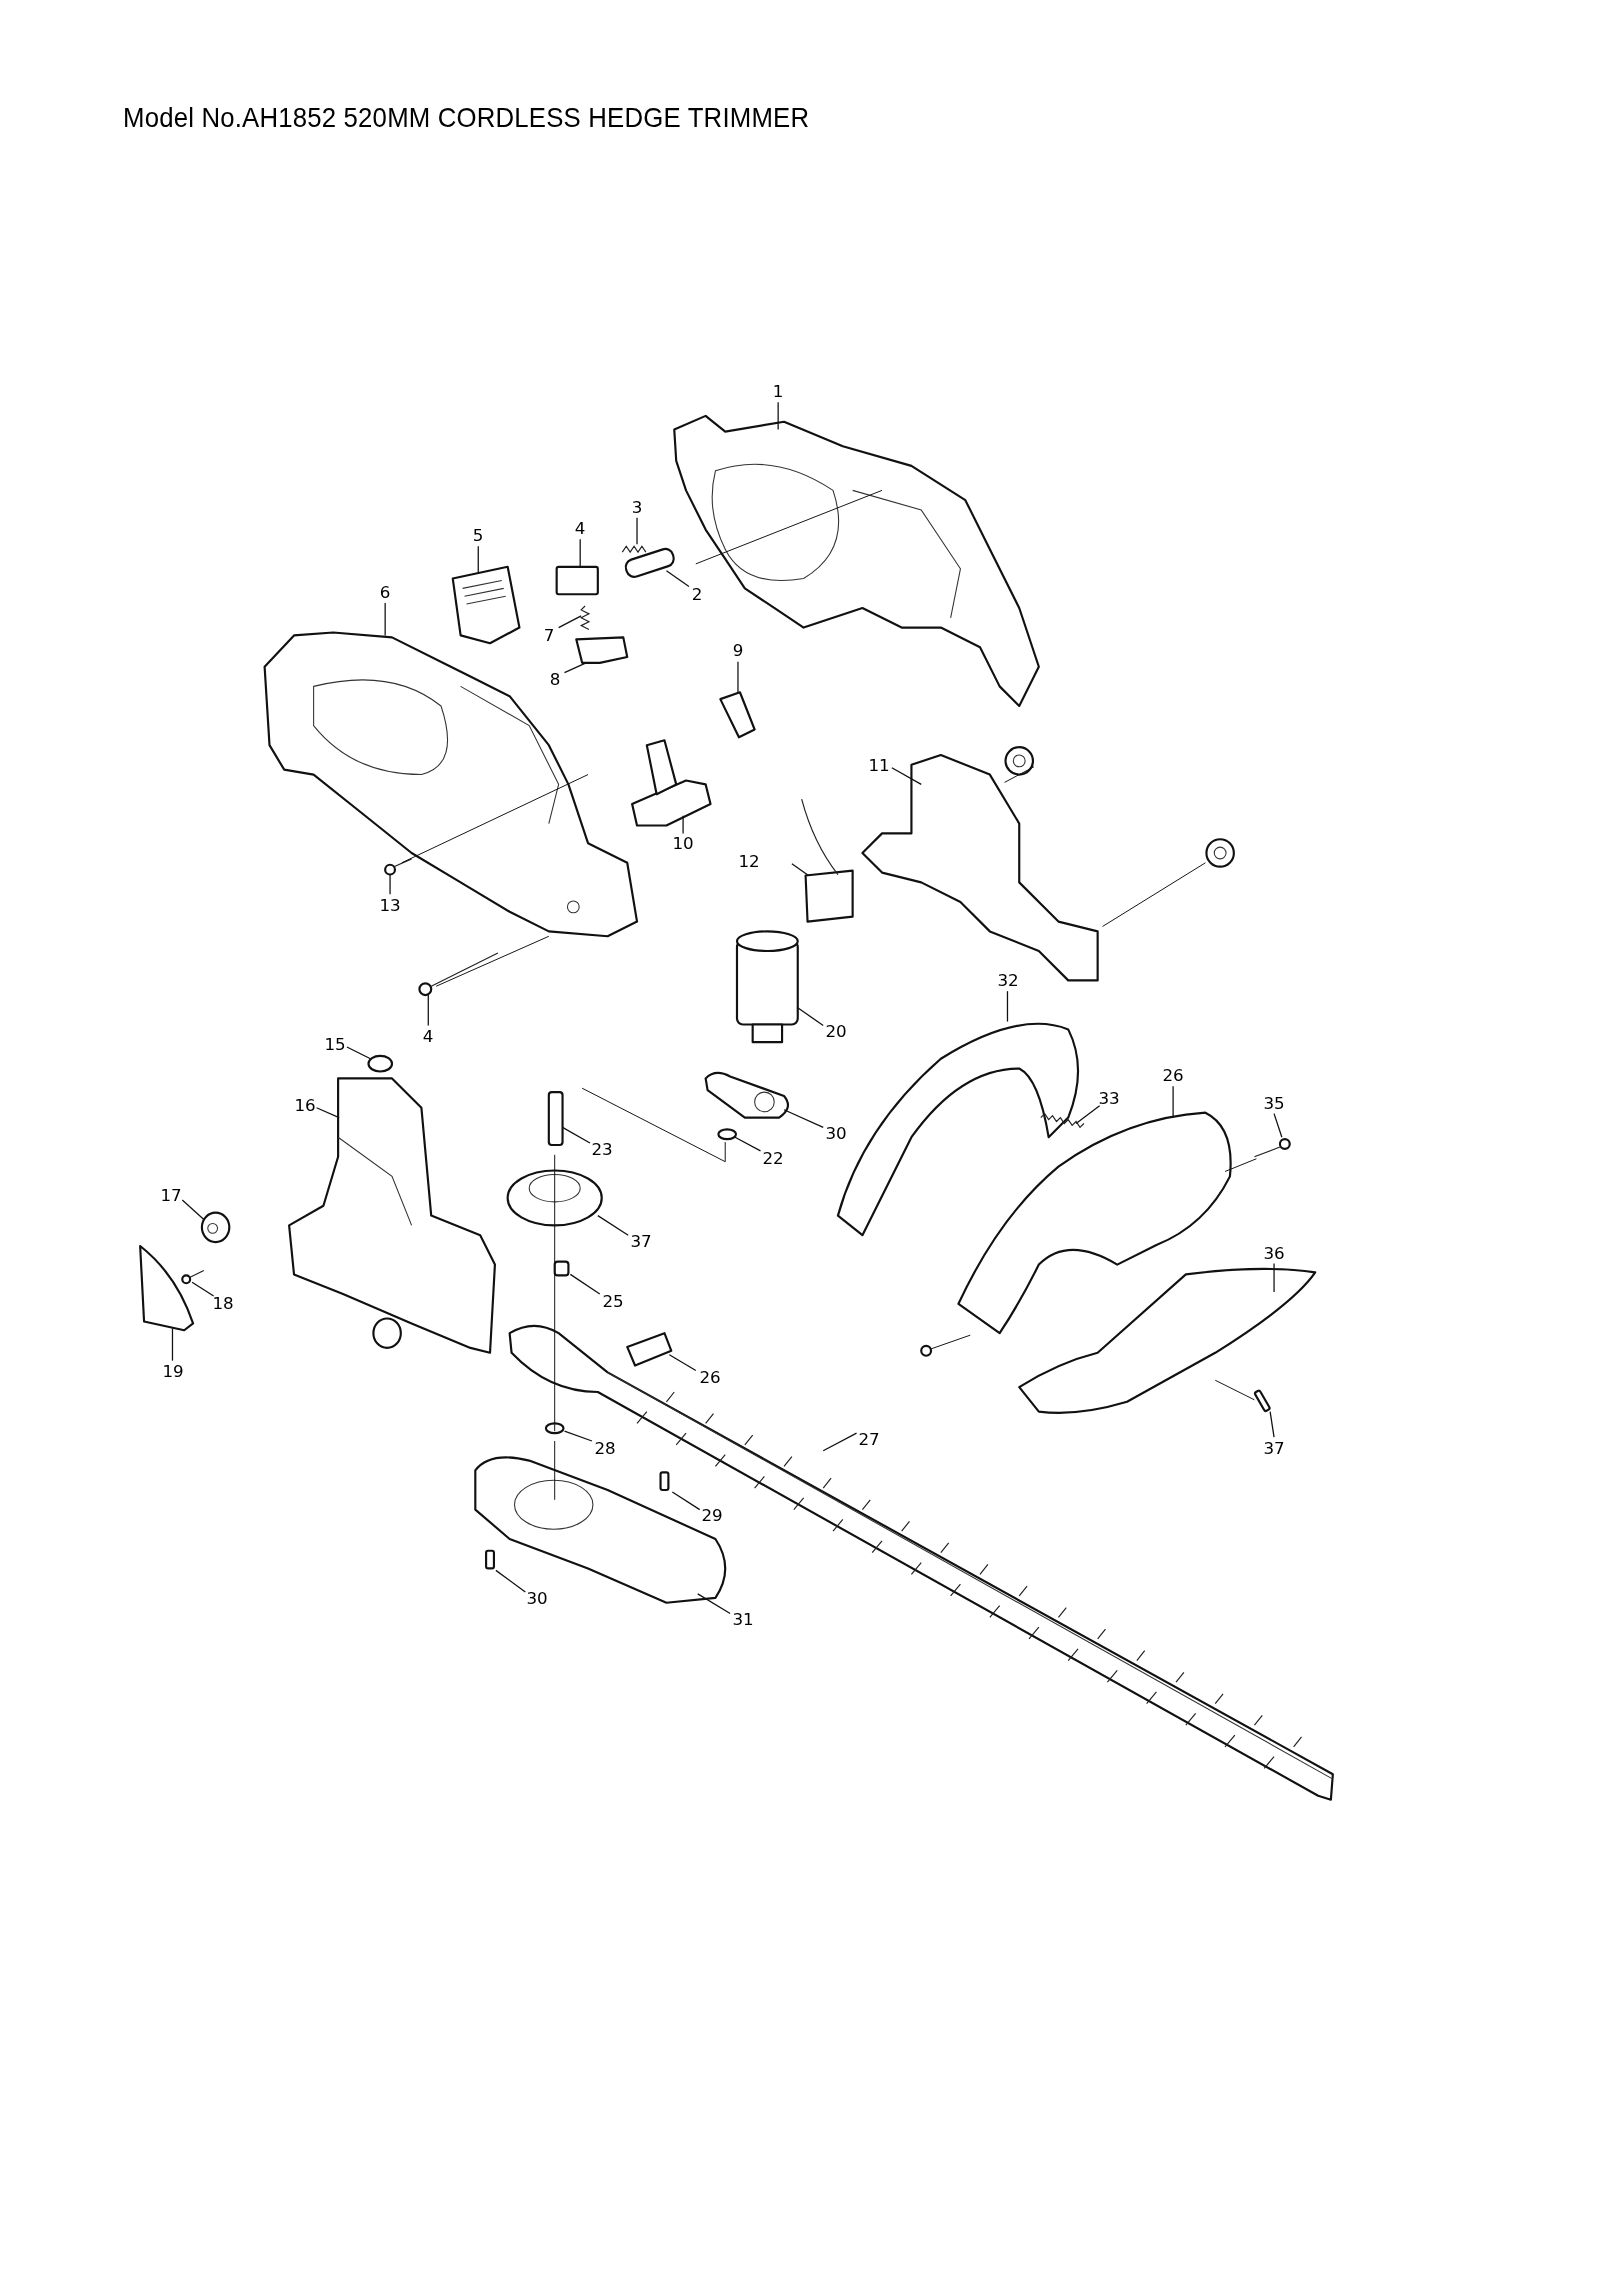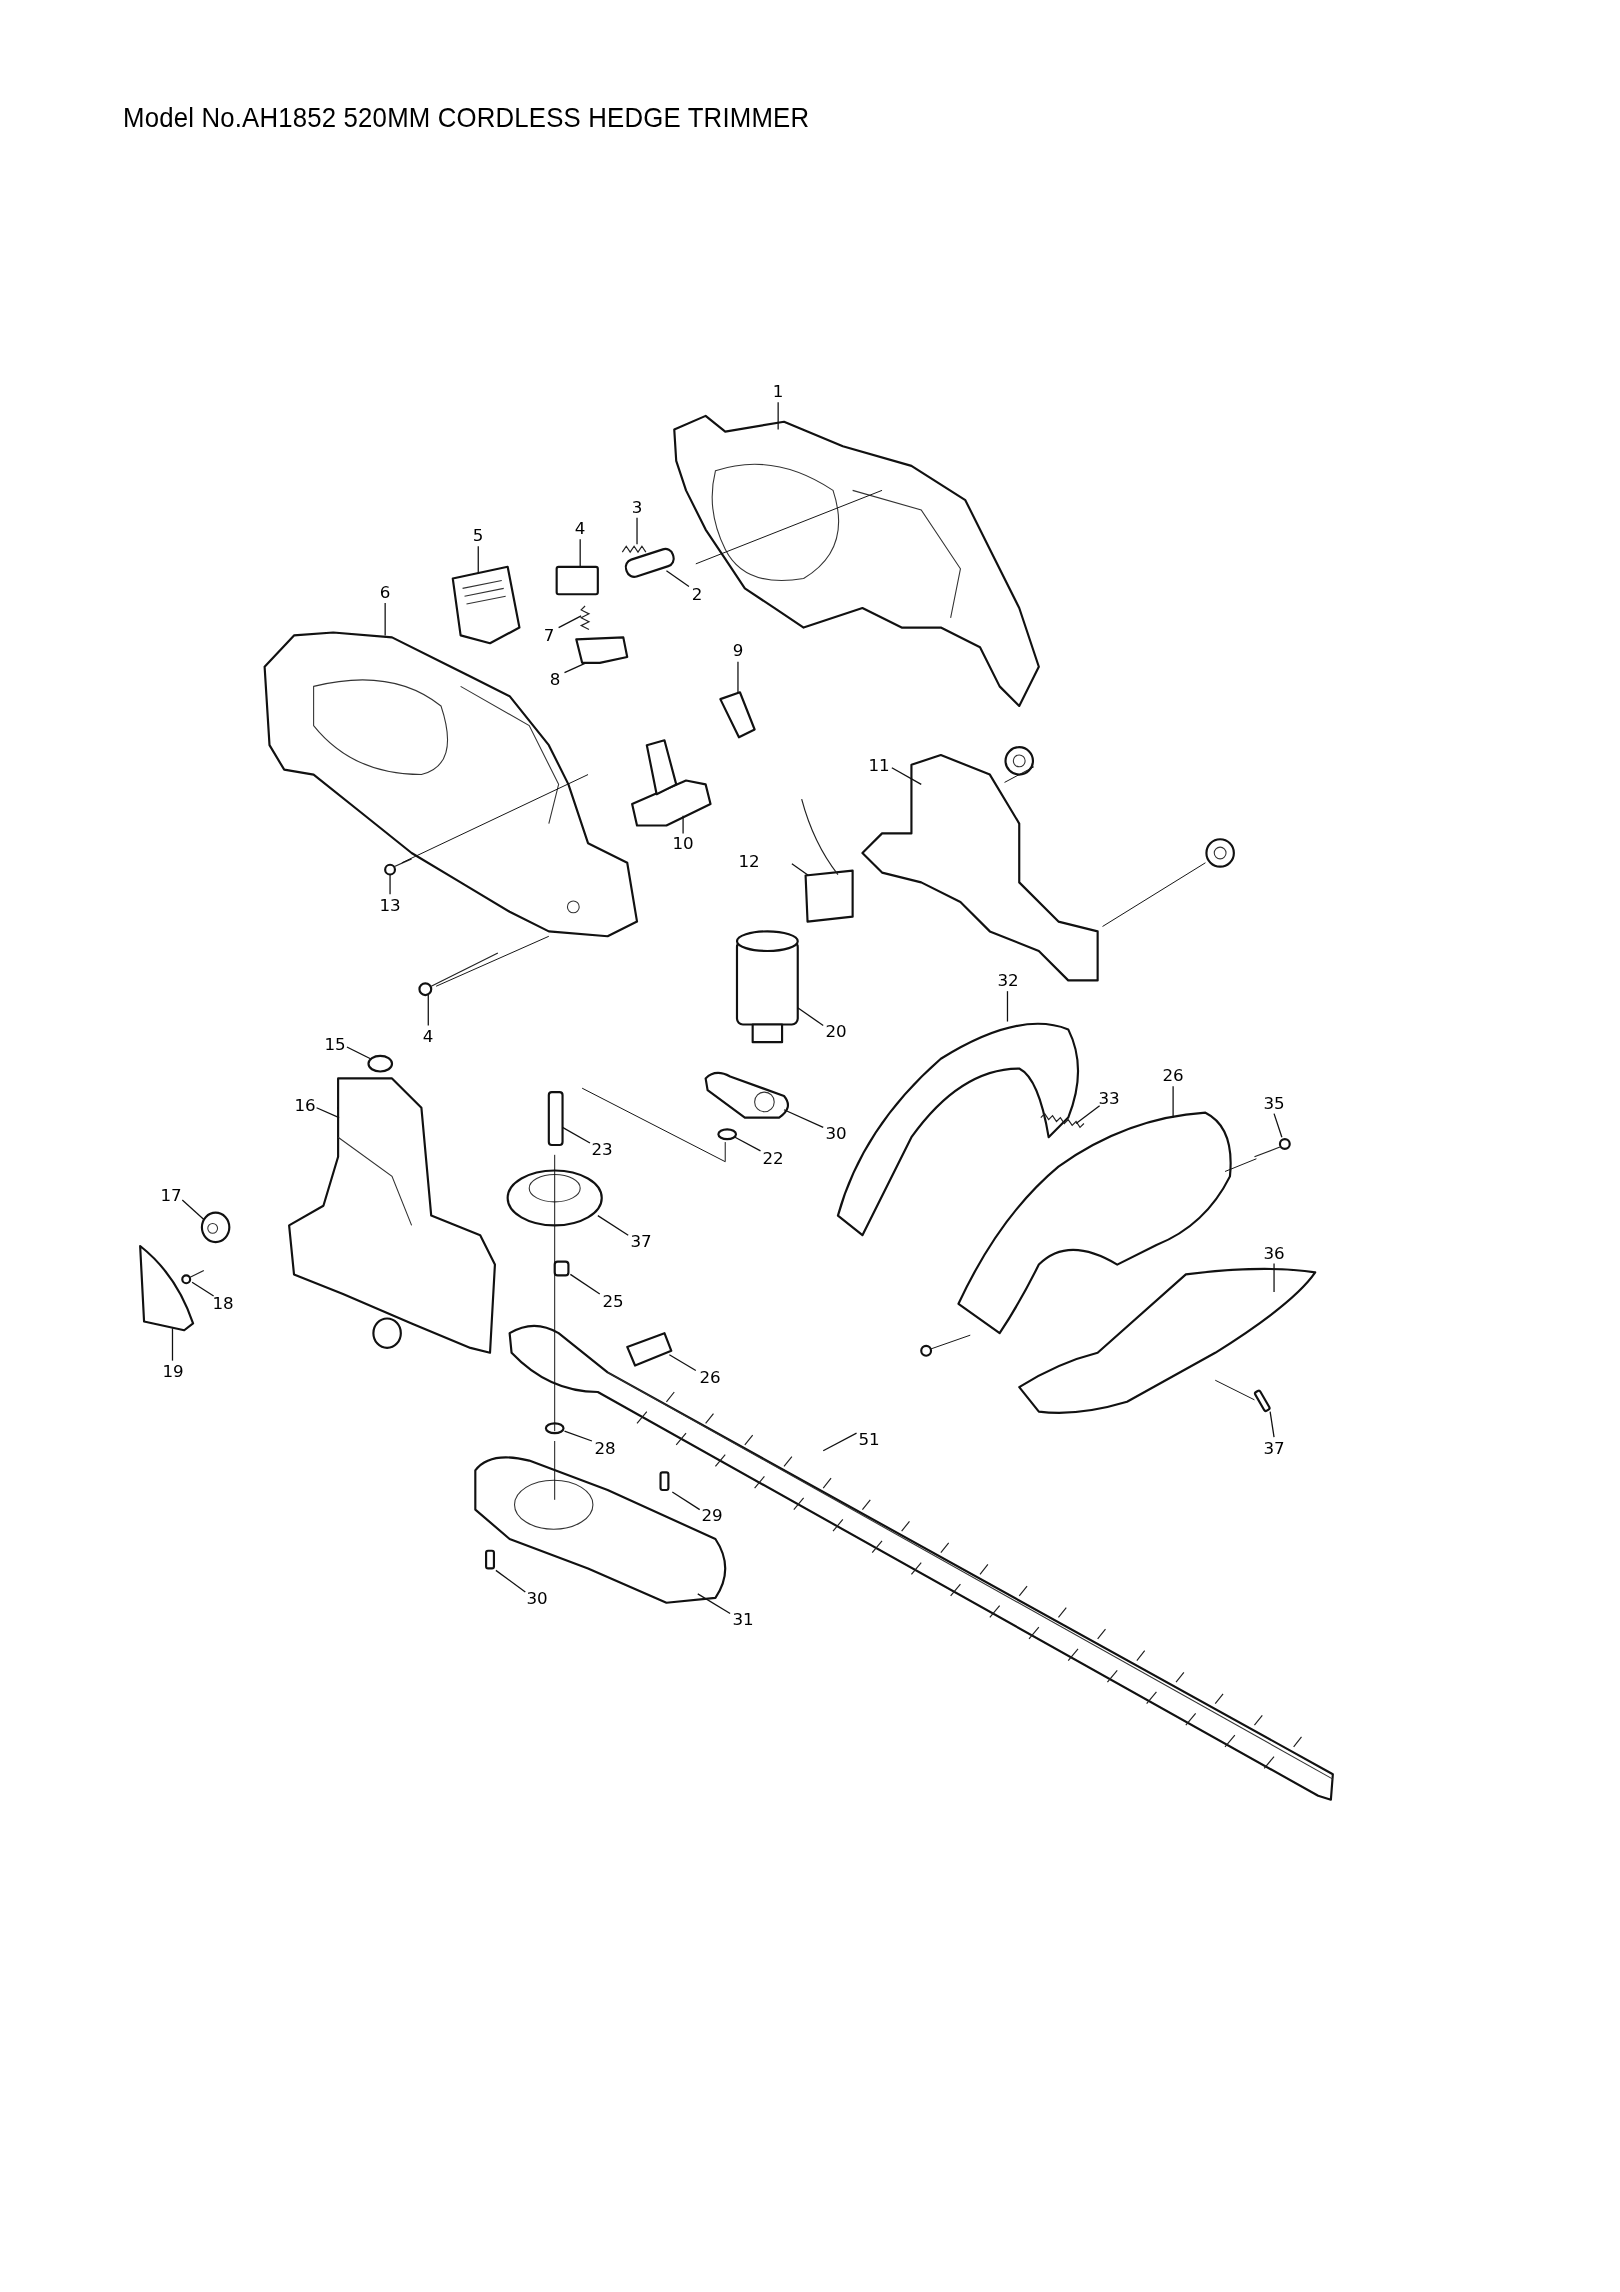--- a/index.html
+++ b/index.html
@@ -246,21 +246,21 @@
   <span class="lbl" style="left:171px;top:1195px">17</span>
   <span class="lbl" style="left:223px;top:1303px">18</span>
   <span class="lbl" style="left:173px;top:1371px">19</span>
   <span class="lbl" style="left:836px;top:1031px">20</span>
   <span class="lbl" style="left:836px;top:1133px">30</span>
   <span class="lbl" style="left:773px;top:1158px">22</span>
   <span class="lbl" style="left:602px;top:1149px">23</span>
   <span class="lbl" style="left:641px;top:1241px">37</span>
   <span class="lbl" style="left:613px;top:1301px">25</span>
   <span class="lbl" style="left:710px;top:1377px">26</span>
-  <span class="lbl" style="left:869px;top:1439px">51</span>
+  <span class="lbl" style="left:869px;top:1439px">27</span>
   <span class="lbl" style="left:605px;top:1448px">28</span>
   <span class="lbl" style="left:712px;top:1515px">29</span>
   <span class="lbl" style="left:537px;top:1598px">30</span>
   <span class="lbl" style="left:743px;top:1619px">31</span>
   <span class="lbl" style="left:1008px;top:980px">32</span>
   <span class="lbl" style="left:1109px;top:1098px">33</span>
   <span class="lbl" style="left:1173px;top:1075px">26</span>
   <span class="lbl" style="left:1274px;top:1103px">35</span>
   <span class="lbl" style="left:1274px;top:1253px">36</span>
   <span class="lbl" style="left:1274px;top:1448px">37</span>

